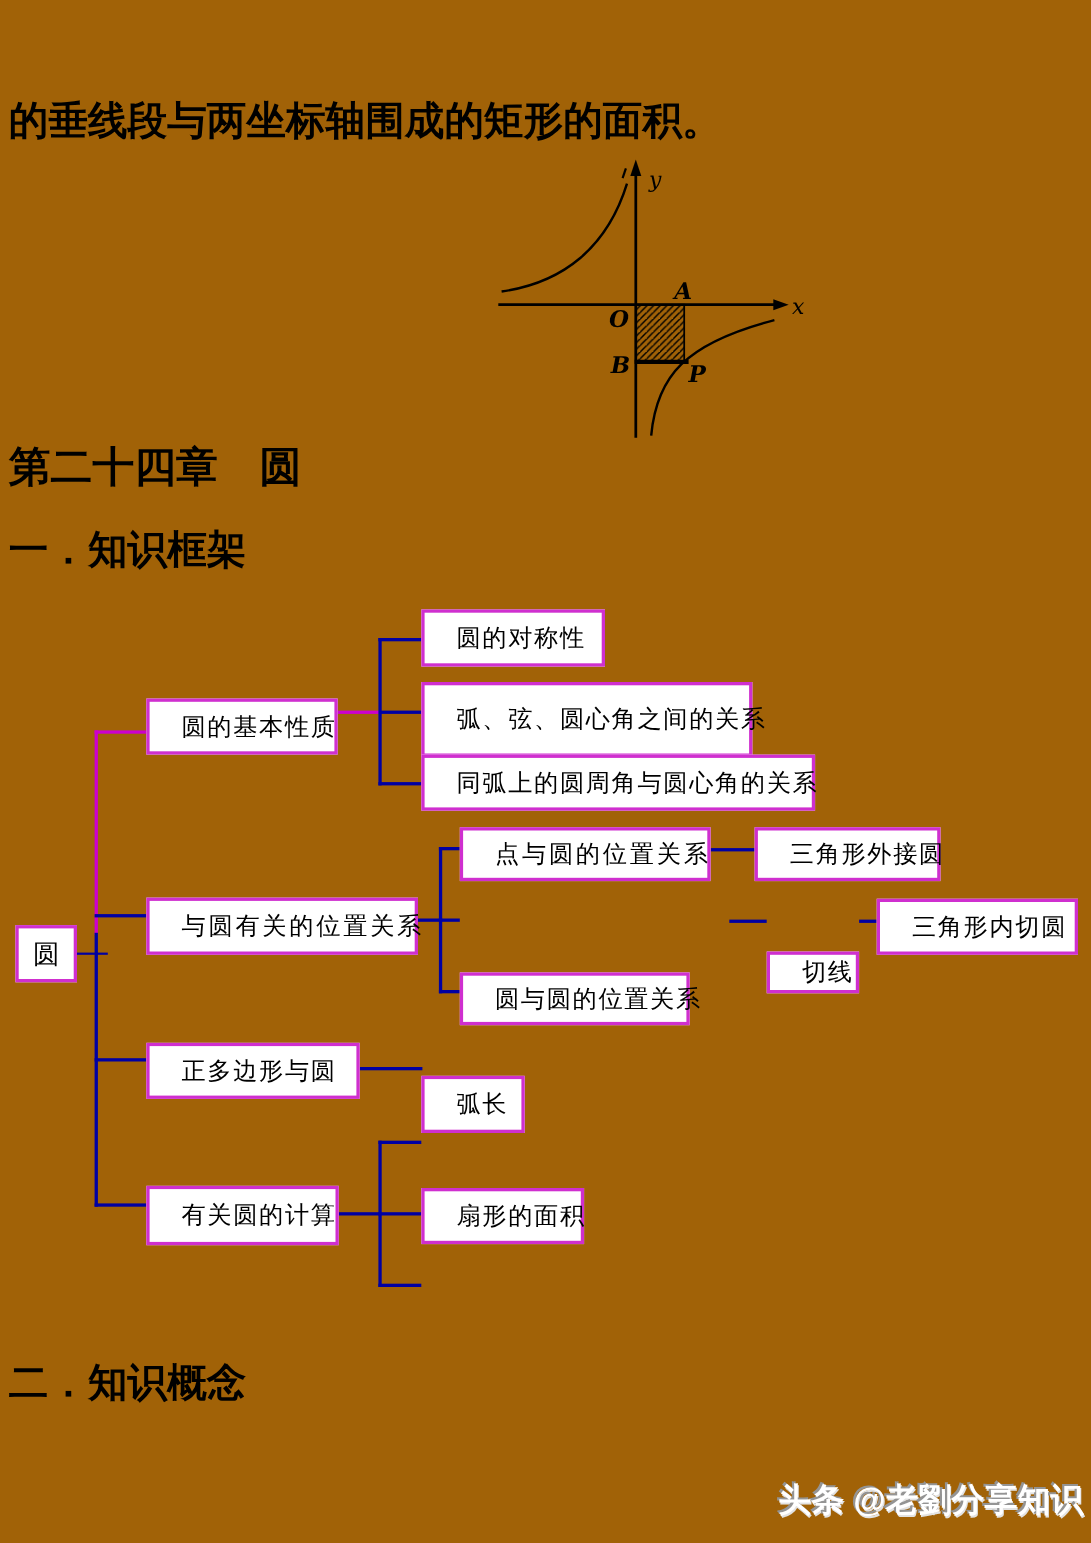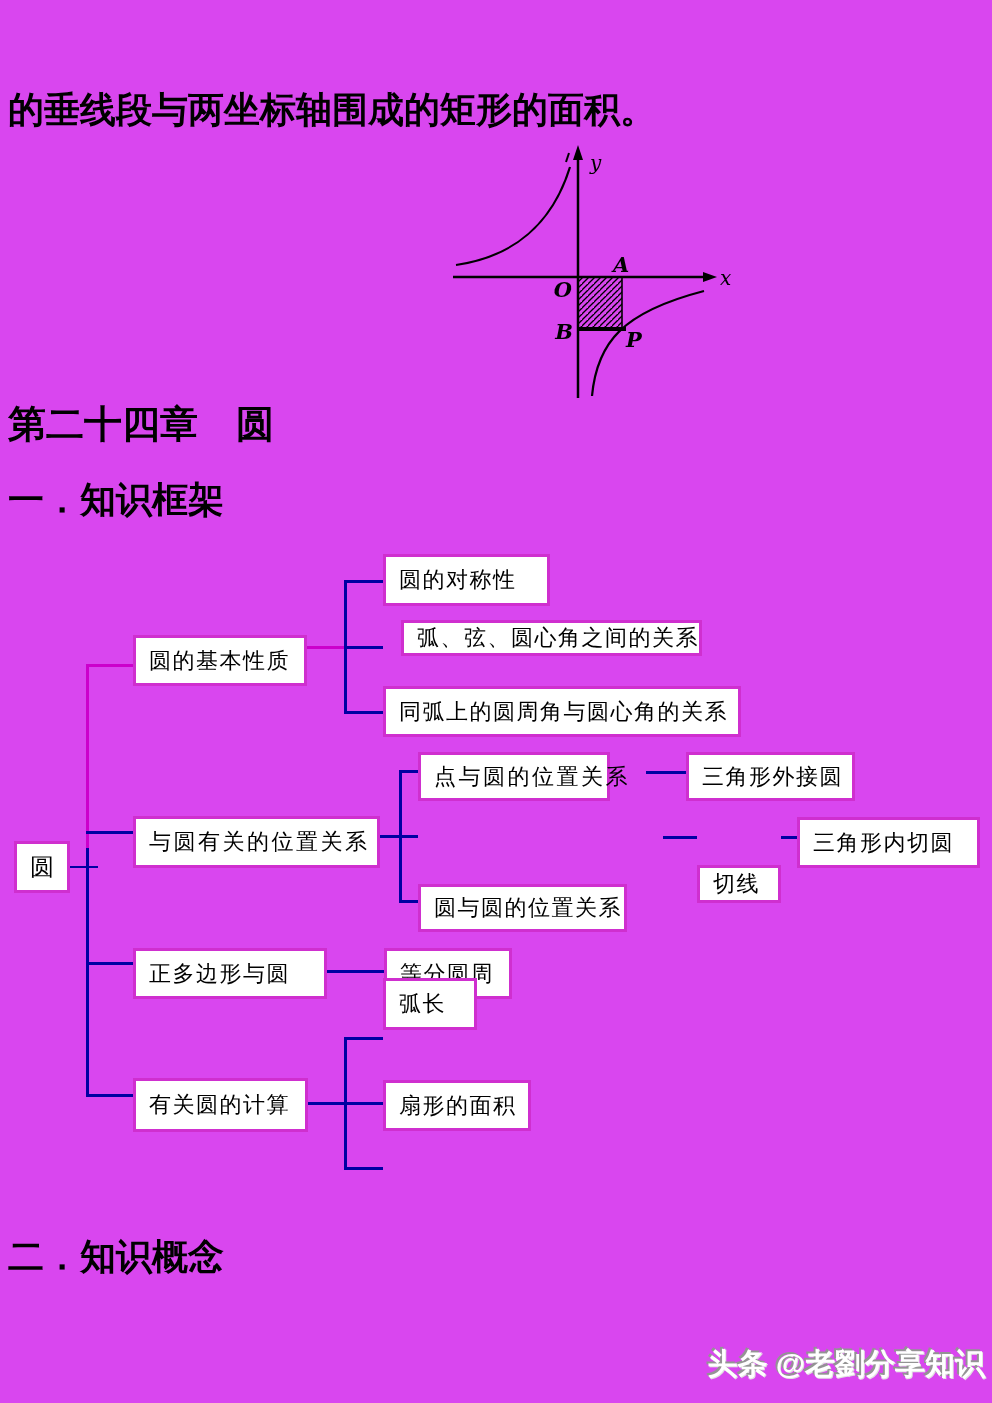--- a/index.html
+++ b/index.html
@@ -1,31 +1,31 @@
 <!DOCTYPE html>
 <html><head>
 <meta charset="utf-8">
 <style>
   html,body{margin:0;padding:0;background:#fff}
-  .page{position:relative;width:992px;height:1403px;background:#d946ef;overflow:hidden;
+  .page{position:relative;width:992px;height:1403px;background:#a16207;overflow:hidden;
         font-family:"Liberation Sans",sans-serif;color:#000}
   .txt{position:absolute;font-weight:bold;white-space:nowrap;color:#000}
   .intro{left:8px;top:86px;font-size:36px}
   .chapter{left:8px;top:399px;font-size:38px}
   .sechead{font-size:36px}
   #sec1{left:8px;top:476px}
   #sec2{left:8px;top:1233px}
   .watermark{position:absolute;right:7px;top:1344px;font-size:30px;font-weight:bold;
              white-space:nowrap;color:#fff;
              text-shadow:-2px -2px 0 #949494,1px 1px 0 #e2e2e2}
   .fig{position:absolute;left:420px;top:140px}
   .fig .ital{font:italic 20px "DejaVu Serif",serif}
   .fig .boldital{font:italic bold 21px "DejaVu Serif",serif}
   .fc-box{position:absolute;box-sizing:border-box;background:#fff;border:3px solid #cf2fcf;
-          display:flex;align-items:center;padding-left:13px;font-size:22px;
+          display:flex;align-items:center;padding-left:29px;font-size:22px;
           letter-spacing:1.5px;white-space:nowrap;color:#000}
   .fc-box.ctr{justify-content:center;padding-left:0;font-size:24px;letter-spacing:0}
   .fc-box.wide{letter-spacing:2.5px}
   .ln{position:absolute}
   .ln.b{background:#0000a2}
   .ln.m{background:#cc00cc}
 </style>
 </head>
 <body>
 
@@ -98,30 +98,29 @@
   <div class="ln b" style="left:344px;top:1167px;width:39px;height:3px"></div>
 
   <div class="fc-box ctr" style="left:14px;top:841px;width:56px;height:52px">圆</div>
 
   <div class="fc-box" style="left:133px;top:635px;width:174px;height:51px">圆的基本性质</div>
   <div class="fc-box wide" style="left:133px;top:816px;width:247px;height:52px">与圆有关的位置关系</div>
   <div class="fc-box" style="left:133px;top:948px;width:194px;height:51px">正多边形与圆</div>
   <div class="fc-box" style="left:133px;top:1078px;width:175px;height:54px">有关圆的计算</div>
 
   <div class="fc-box" style="left:383px;top:554px;width:167px;height:52px">圆的对称性</div>
-  <div class="fc-box" style="left:401px;top:620px;width:301px;height:36px">弧、弦、圆心角之间的关系</div>
+  <div class="fc-box" style="left:383px;top:620px;width:301px;height:68px">弧、弦、圆心角之间的关系</div>
   <div class="fc-box" style="left:383px;top:686px;width:358px;height:51px">同弧上的圆周角与圆心角的关系</div>
 
-  <div class="fc-box wide" style="left:418px;top:752px;width:192px;height:49px">点与圆的位置关系</div>
+  <div class="fc-box wide" style="left:418px;top:752px;width:228px;height:49px">点与圆的位置关系</div>
   <div class="fc-box" style="left:686px;top:752px;width:169px;height:49px">三角形外接圆</div>
   <div class="fc-box" style="left:697px;top:865px;width:84px;height:38px">切线</div>
   <div class="fc-box" style="left:797px;top:817px;width:183px;height:51px">三角形内切圆</div>
   <div class="fc-box" style="left:418px;top:884px;width:209px;height:48px">圆与圆的位置关系</div>
 
-  <div class="fc-box" style="left:384px;top:948px;width:128px;height:51px">等分圆周</div>
 
   <div class="fc-box" style="left:383px;top:978px;width:94px;height:52px">弧长</div>
   <div class="fc-box" style="left:383px;top:1080px;width:148px;height:51px">扇形的面积</div>
 
   <div class="txt sechead" id="sec2">二．知识概念</div>
   <div class="watermark">头条 @老劉分享知识</div>
 
 </div>
 
 </body></html>

